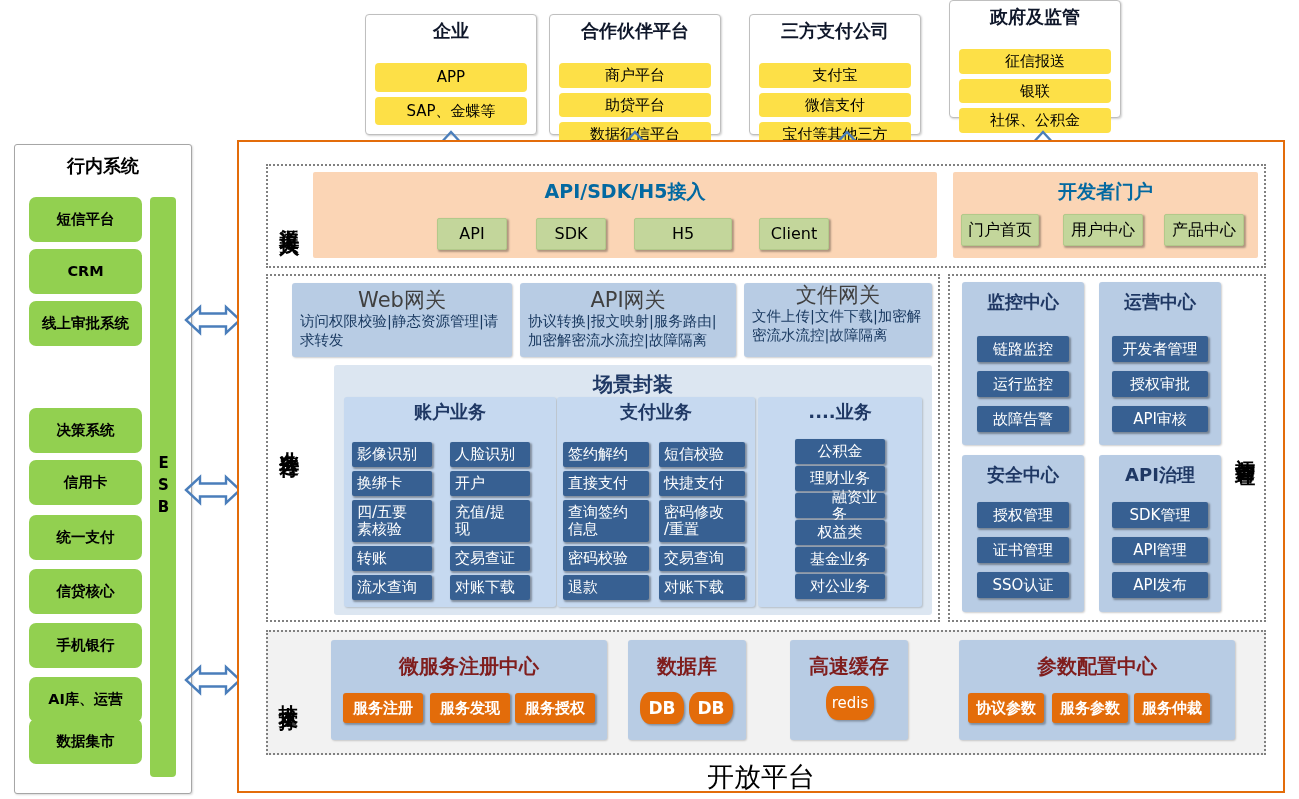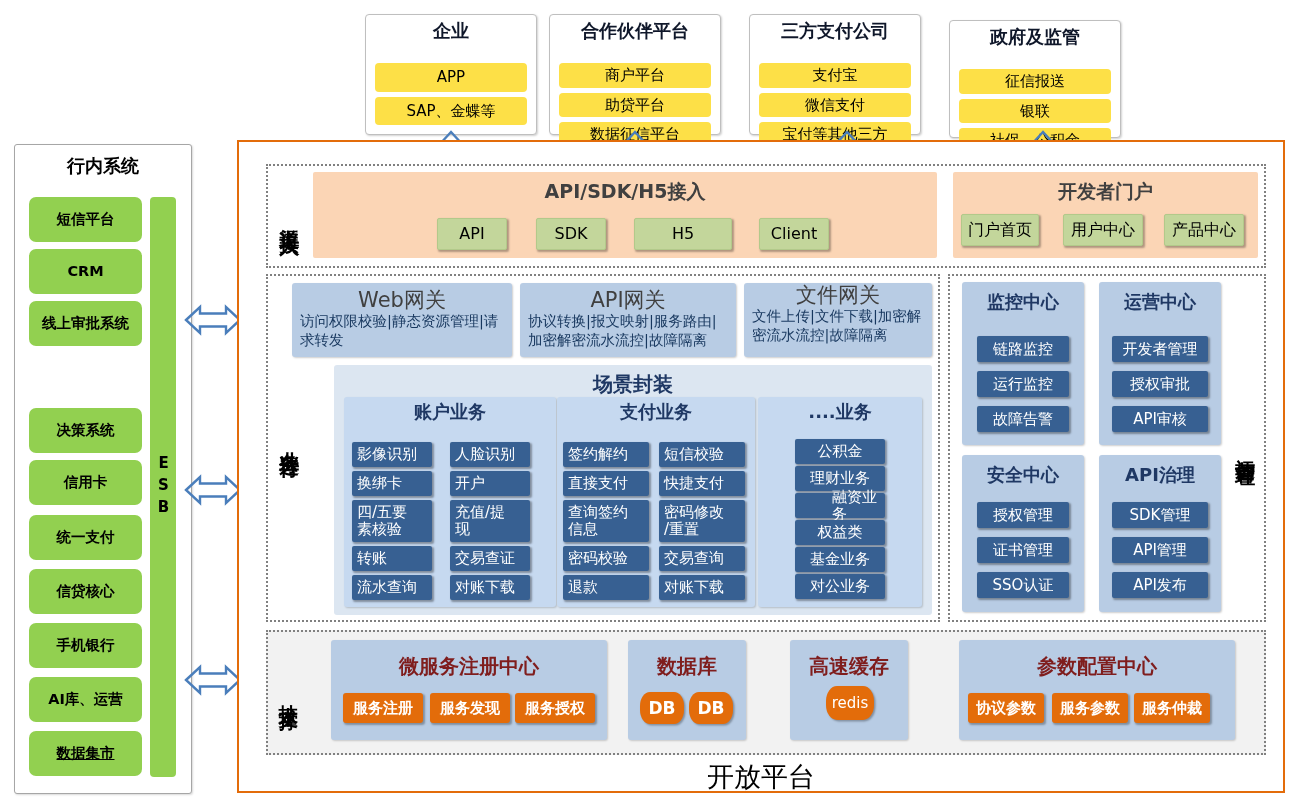--- a/index.html
+++ b/index.html
@@ -36,21 +36,21 @@
 
   
   .band{border:2px dotted #808080;background:#f2f2f2;}
 
   .vlabel{display:flex;align-items:center;justify-content:center;}
   .vlabel span{writing-mode:vertical-rl;text-orientation:upright;font-weight:bold;
                font-size:20px;color:#000;line-height:1.18;letter-spacing:2px;}
 
   
   .peach{background:#fbd5b5;border-radius:2px;}
-  .peach .ptitle{text-align:center;font-weight:bold;font-size:19px;color:#404040;
+  .peach .ptitle{text-align:center;font-weight:bold;font-size:19px;color:#0369a1;
                  padding-top:7px;}
   .gchip{background:#c3d69b;border:1px solid #b2c98a;border-radius:2px;
          display:flex;align-items:center;justify-content:center;font-size:16px;
          color:#000;box-shadow:1.5px 1.5px 2px rgba(0,0,0,.3);line-height:1.1;
          text-align:center;}
 
   
   .bluebox{background:#b8cce4;border-radius:3px;box-shadow:1px 1px 2px rgba(0,0,0,.2);}
   .bluebox .gt{text-align:center;font-weight:normal;font-size:21px;color:#404040;
                line-height:1.15;}
@@ -99,21 +99,21 @@
   <div class="item">数据征信平台</div>
 </div>
 
 <div class="abs extbox" style="left:749px;top:14px;width:172px;height:121px;">
   <div class="ttl">三方支付公司</div>
   <div class="item">支付宝</div>
   <div class="item">微信支付</div>
   <div class="item">宝付等其他三方</div>
 </div>
 
-<div class="abs extbox" style="left:949px;top:20px;width:172px;height:118px;">
+<div class="abs extbox" style="left:949px;top:0;width:172px;height:118px;">
   <div class="ttl">政府及监管</div>
   <div class="item">征信报送</div>
   <div class="item">银联</div>
   <div class="item">社保、公积金</div>
 </div>
 
 <svg class="abs" style="left:0;top:130px;width:1299px;height:52px;" viewBox="0 0 1299 52">
   <g fill="none" stroke="#4a7ebb" stroke-width="2.4" stroke-linejoin="miter">
     <path d="M451 2 l-12 13 h6 v22 h-6 l12 13 l12 -13 h-6 v-22 h6 z"></path>
     <path d="M635 2 l-12 13 h6 v22 h-6 l12 13 l12 -13 h-6 v-22 h6 z"></path>
@@ -145,21 +145,21 @@
     </div>
   <div class="abs greenitem" style="left:14px;top:424px;width:113px;height:45px;">
       <span>信贷核心</span>
     </div>
   <div class="abs greenitem" style="left:14px;top:478px;width:113px;height:45px;">
       <span>手机银行</span>
     </div>
   <div class="abs greenitem" style="left:14px;top:532px;width:113px;height:45px;">
       <span>AI库、运营</span>
     </div>
-  <div class="abs greenitem" style="left:14px;top:586px;width:113px;height:45px;text-decoration:underline;">
+  <div class="abs greenitem" style="left:14px;top:574px;width:113px;height:45px;">
       <span>数据集市</span>
     </div>
 
   <div class="abs" id="esb" style="left:135px;top:52px;width:26px;height:580px;">
     <span>ESB</span>
   </div>
 </div>
 
 <svg class="abs" style="left:182px;top:280px;width:70px;height:420px;" viewBox="0 0 70 420">
   <g fill="none" stroke="#4a7ebb" stroke-width="2.4">

